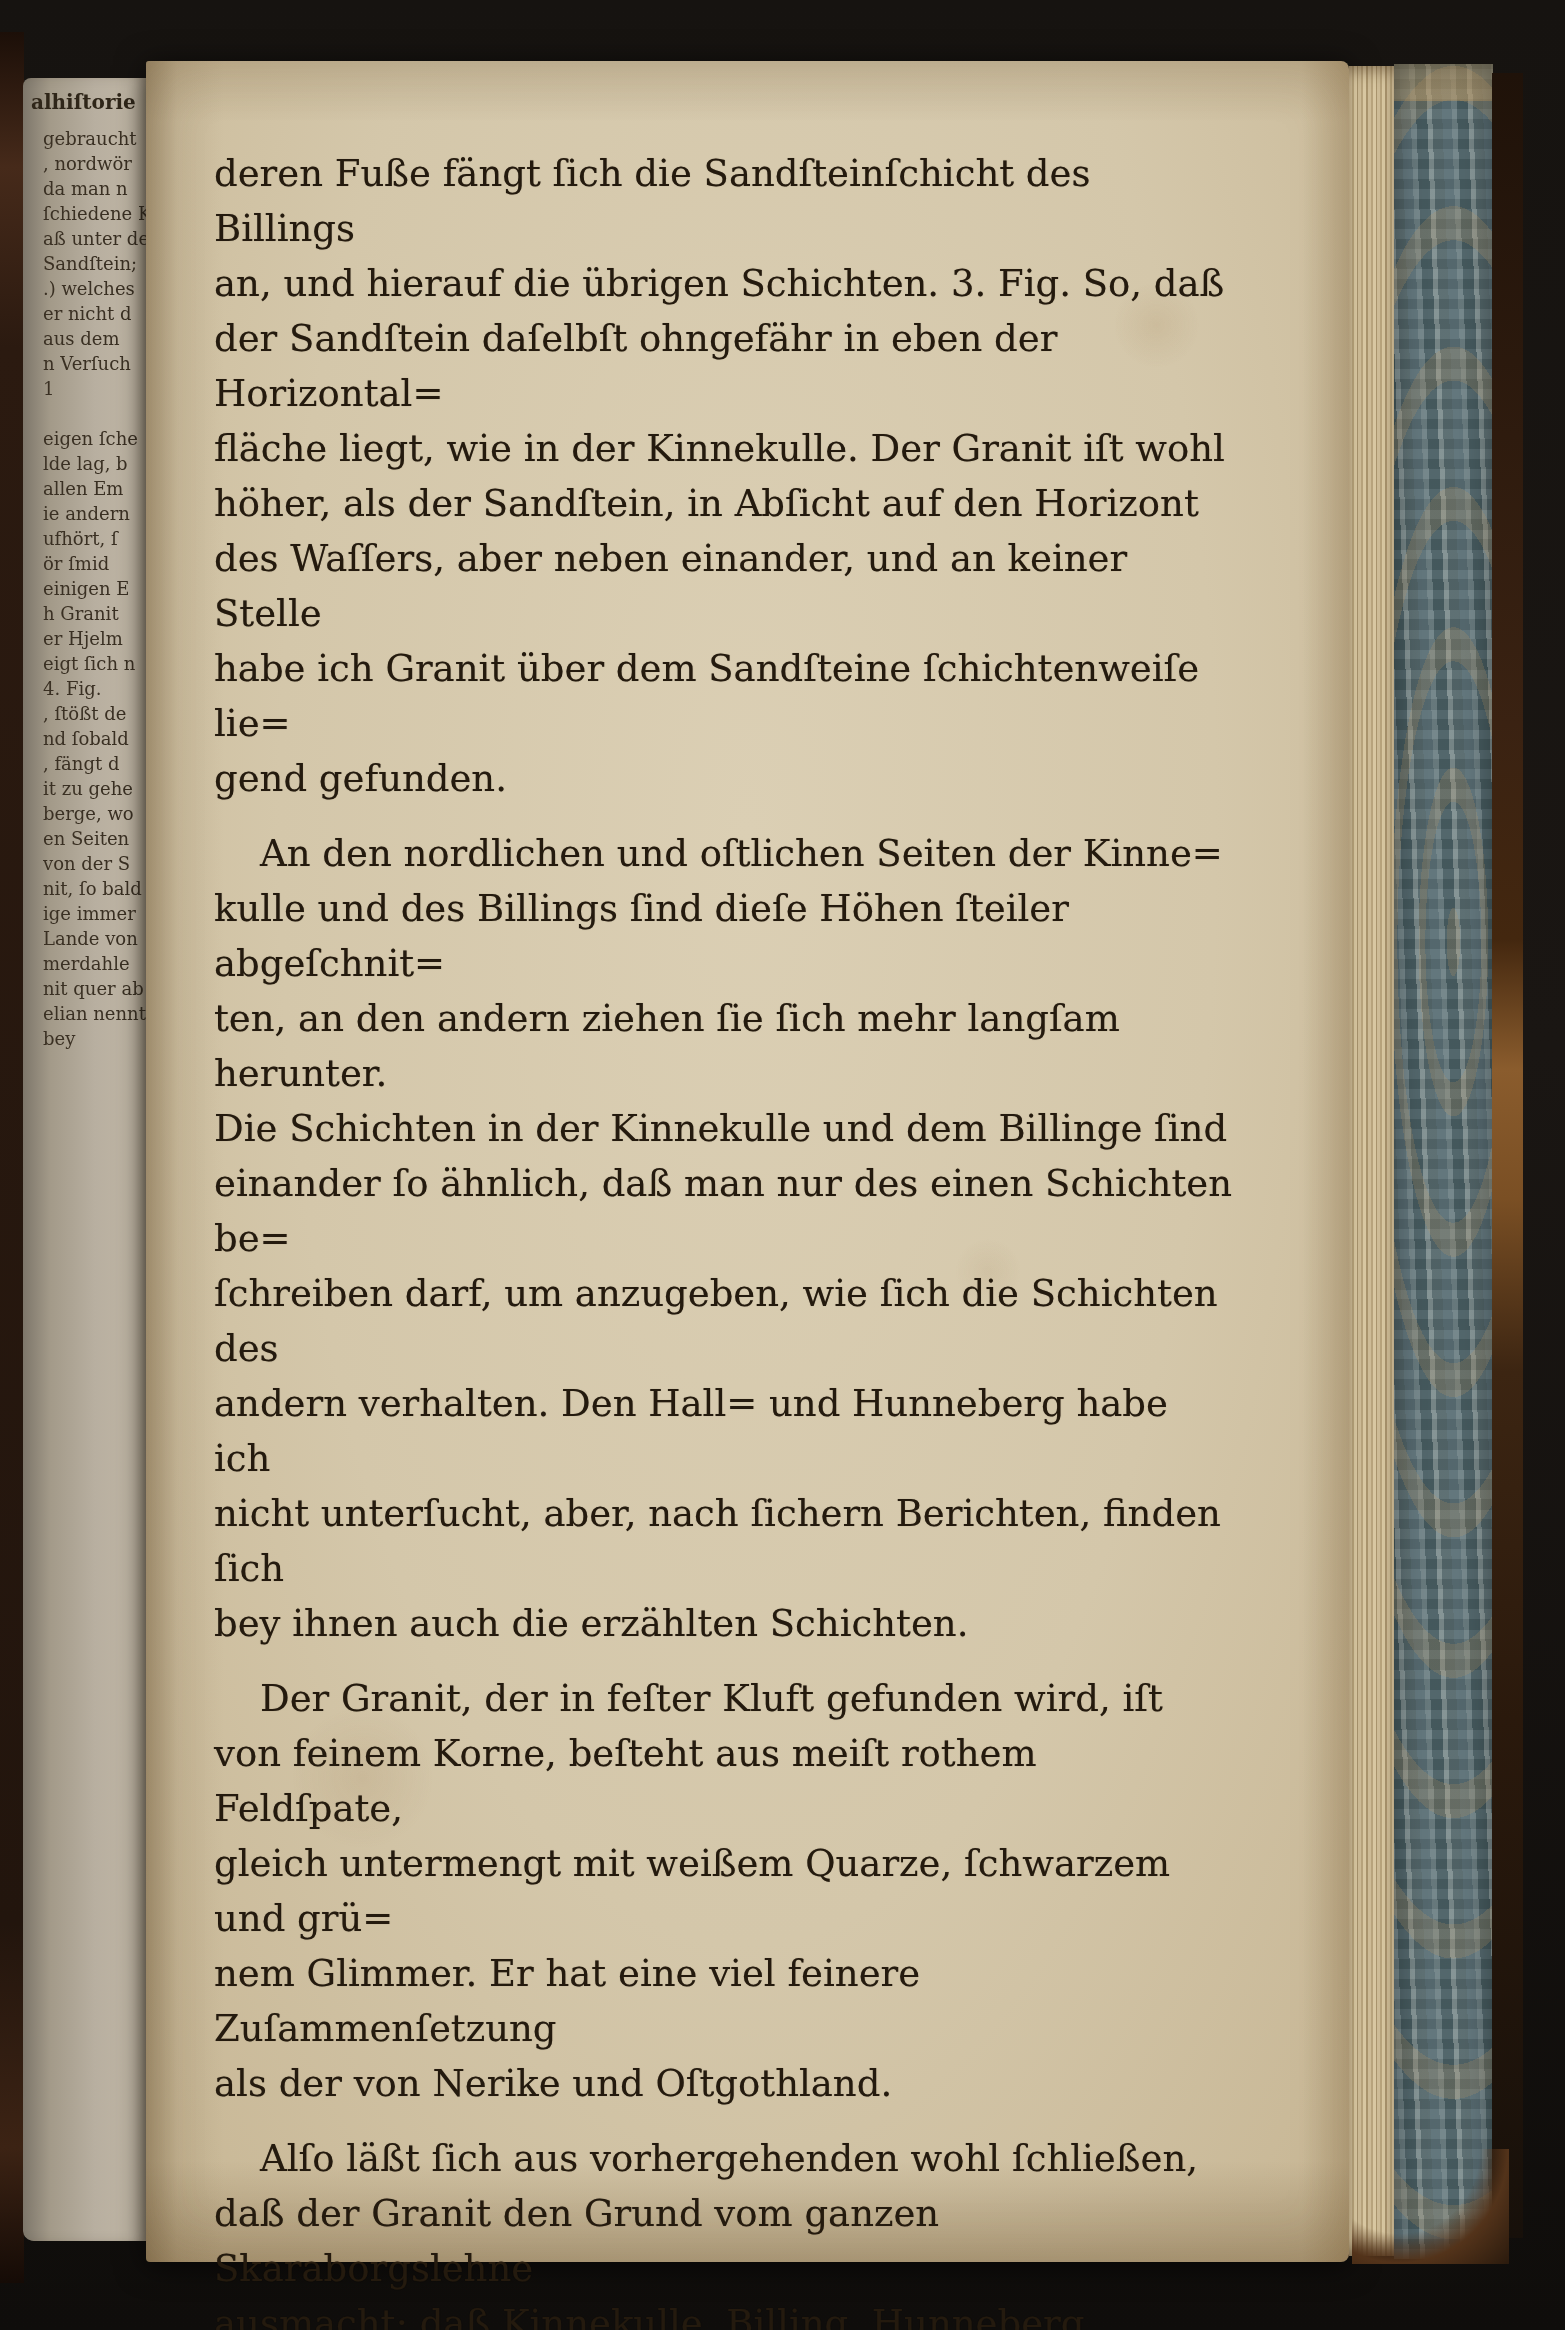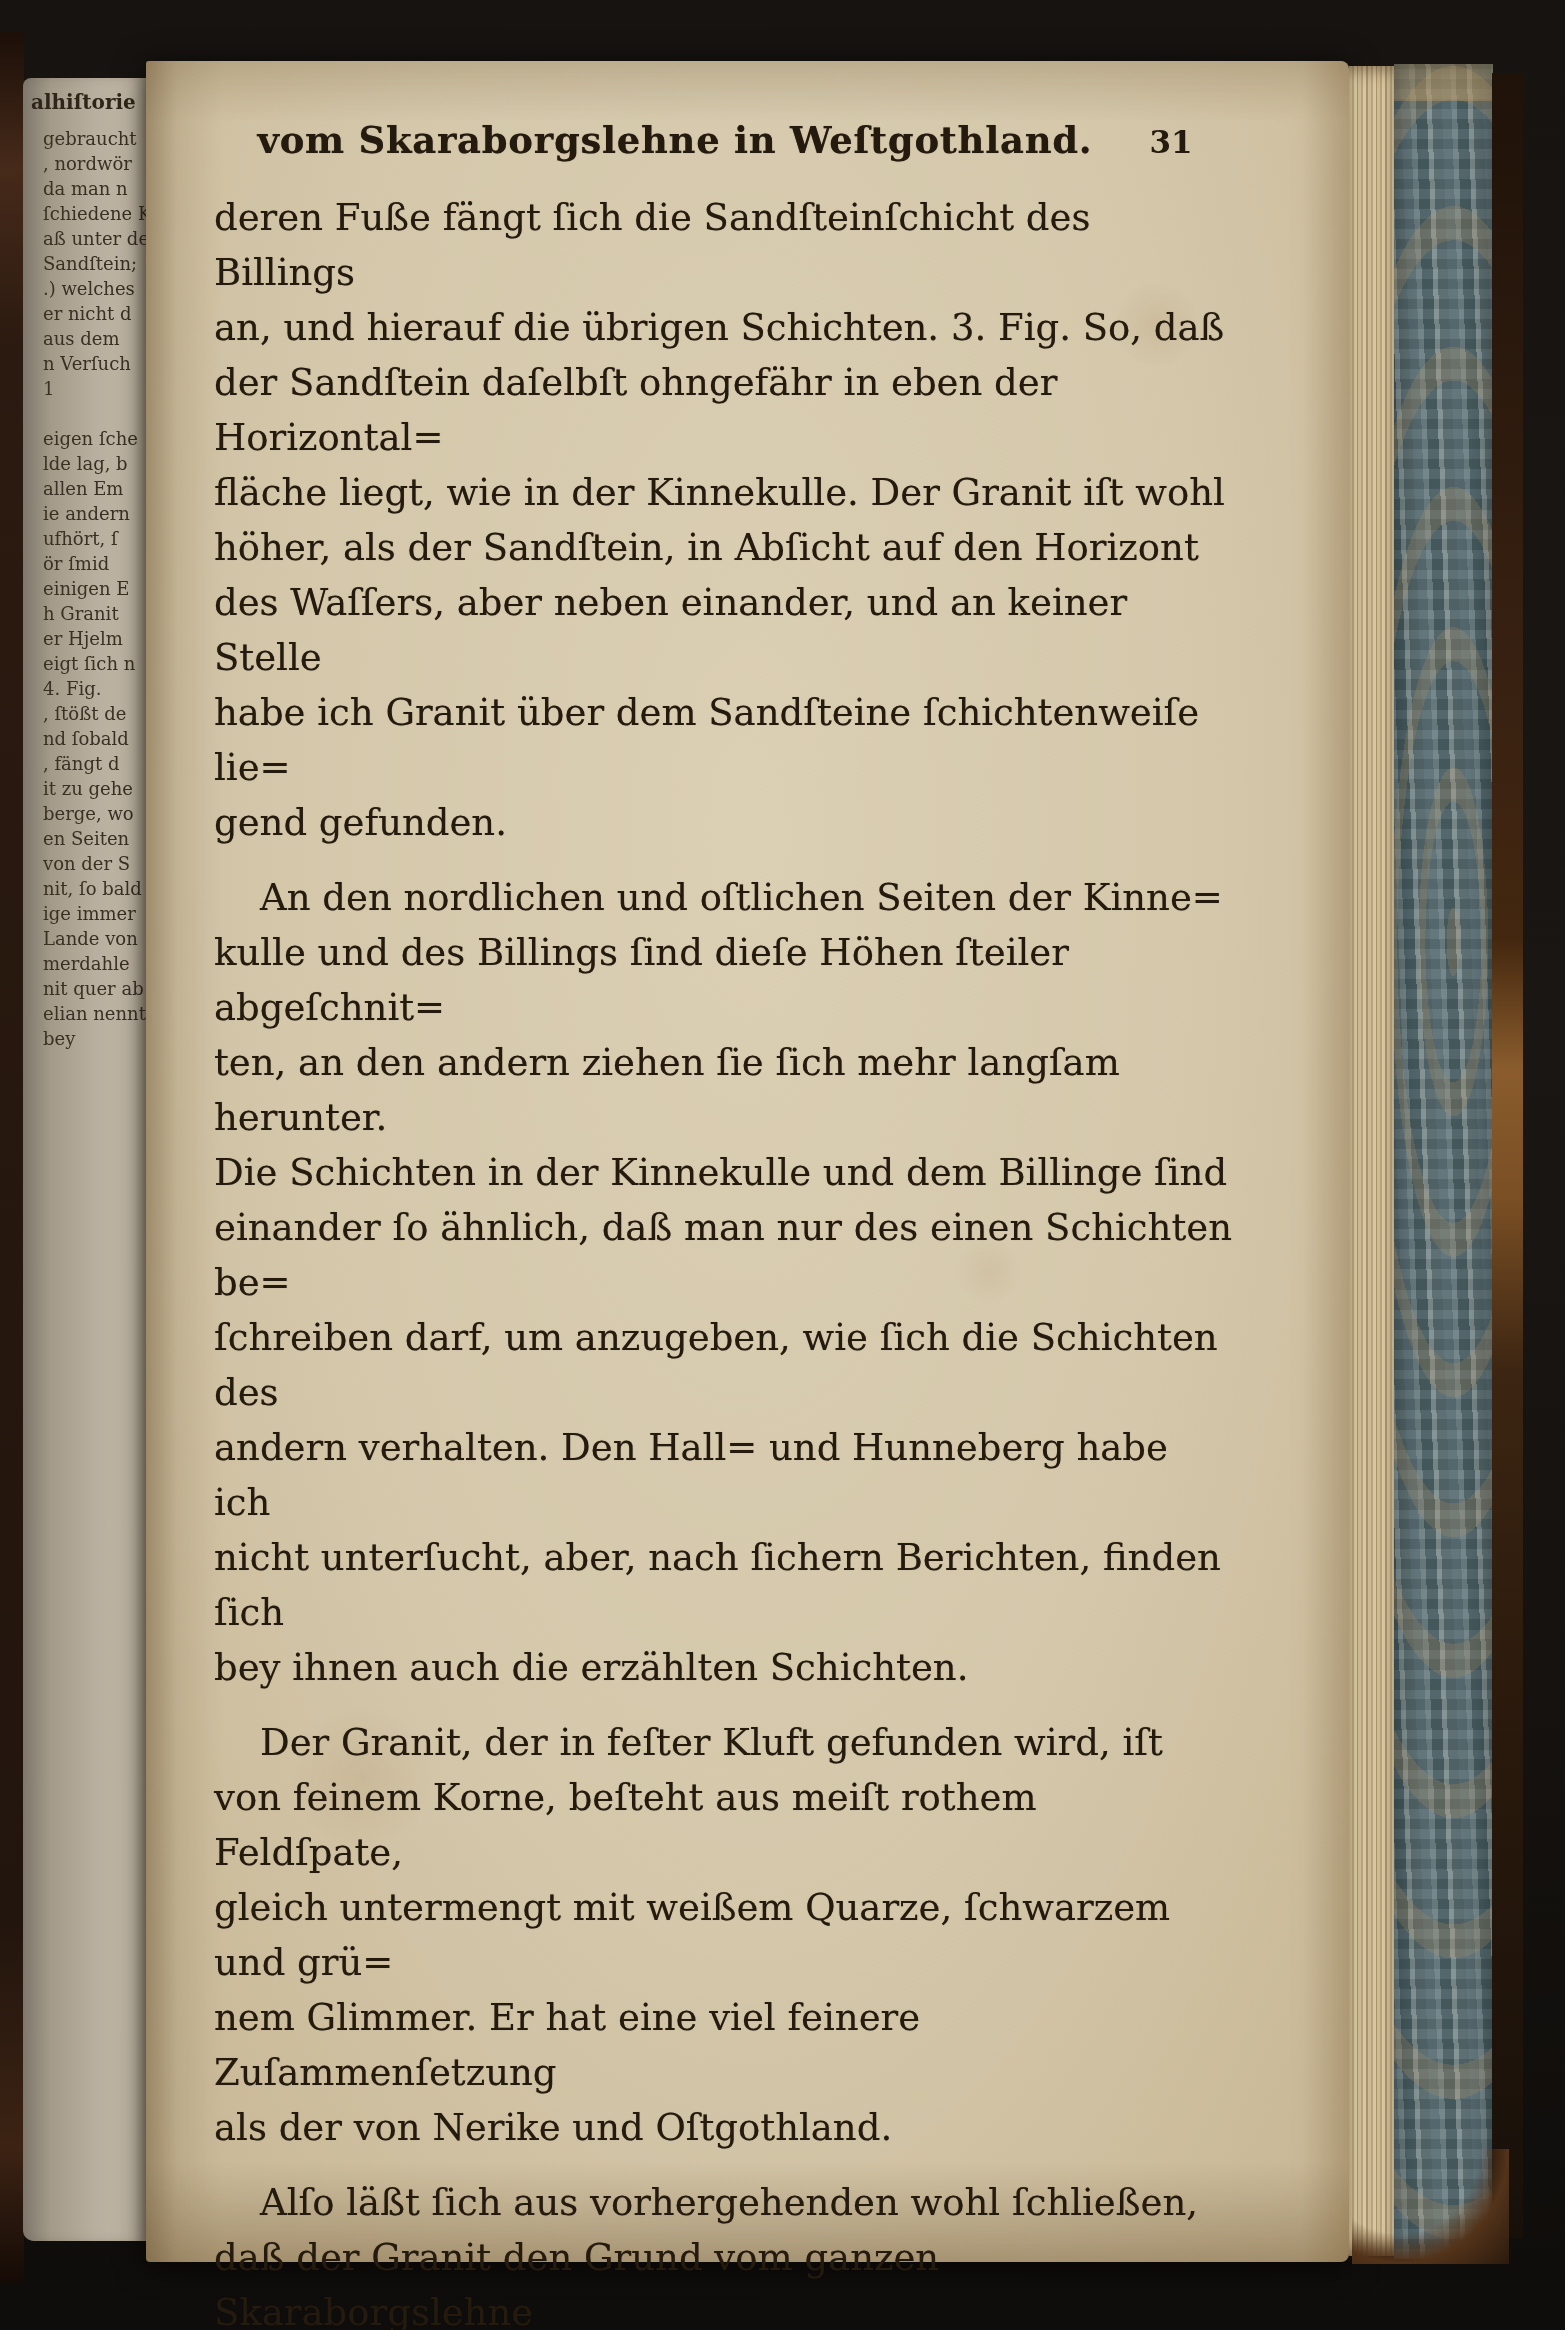--- a/index.html
+++ b/index.html
@@ -132,24 +132,20 @@
         <div class="frag">merdahle</div>
         <div class="frag">nit quer ab</div>
         <div class="frag">elian nennt,</div>
         <div class="frag">bey</div>
       </div>
   </div>
 
   <div class="main-page">
     <div class="stains"></div>
     <div class="page-inner">
-      <div class="header">
-        <span class="title">vom Skaraborgslehne in Weſtgothland.</span>
-        <span class="pageno">31</span>
-      </div>
       <div class="body-text">
         <div>
             <p class="para">deren Fuße fängt ſich die Sandſteinſchicht des Billings
 an, und hierauf die übrigen Schichten. 3. Fig.  So, daß
 der Sandſtein daſelbſt ohngefähr in eben der Horizontal=
 fläche liegt, wie in der Kinnekulle.   Der Granit iſt wohl
 höher, als der Sandſtein, in Abſicht auf den Horizont
 des Waſſers, aber neben einander, und an keiner Stelle
 habe ich Granit über dem Sandſteine ſchichtenweiſe lie=
 gend gefunden.</p>

